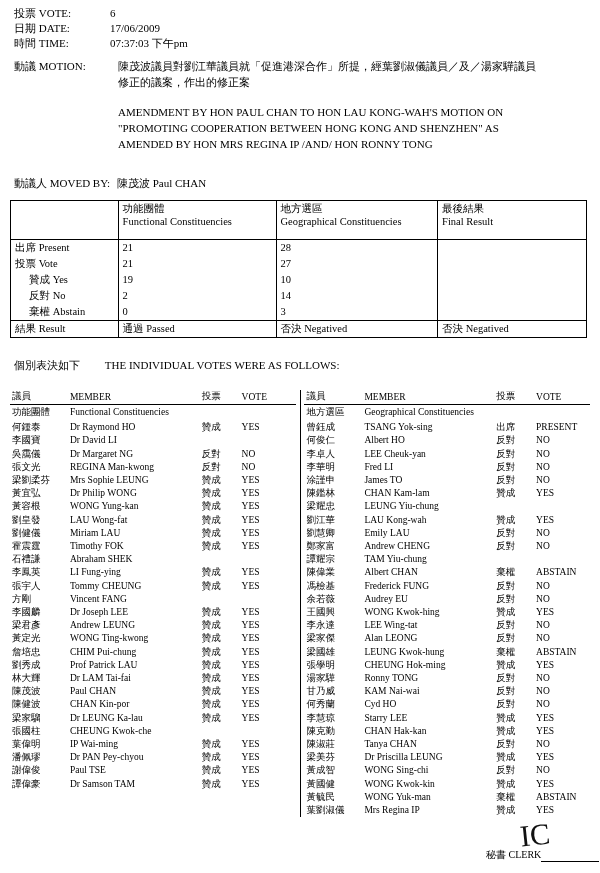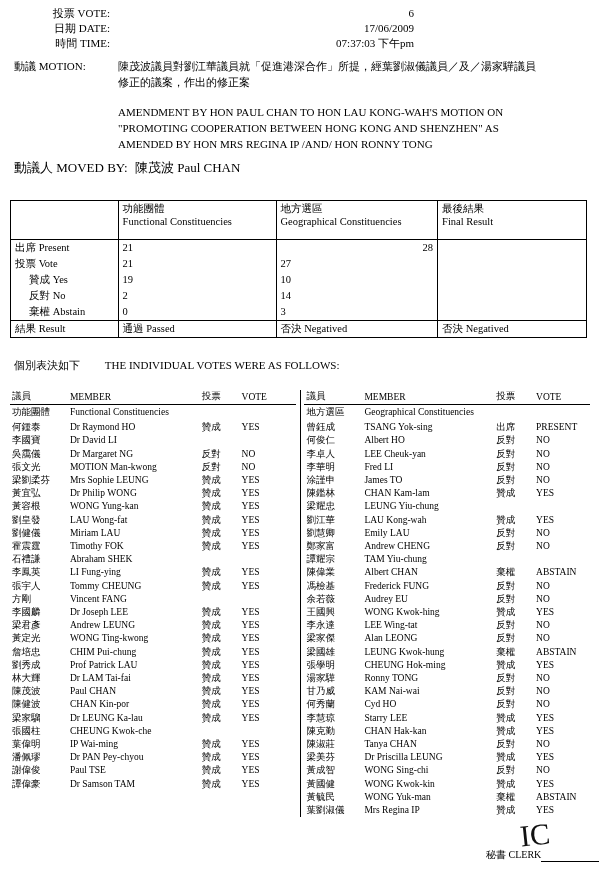--- a/index.html
+++ b/index.html
@@ -27,21 +27,20 @@
   .meta {
     position: absolute;
     top: 6px;
     left: 14px;
     width: 400px;
     font-size: 11px;
     line-height: 15px;
   }
   .meta-row {
     display: flex;
-    text-align: right;
   }
   .meta-label {
     width: 96px;
     flex: 0 0 96px;
     white-space: nowrap;
   }
   .meta-value {
     flex: 1;
     white-space: nowrap;
   }
@@ -65,23 +64,23 @@
   .motion-body {
     margin-left: 104px;
     width: 452px;
   }
   .motion-line {
     white-space: nowrap;
   }
 
   .movedby {
     position: absolute;
-    top: 160px;
+    top: 176px;
     left: 14px;
-    font-size: 13px;
+    font-size: 11px;
     line-height: 15px;
     white-space: nowrap;
   }
   .movedby .mb-label { margin-right: 4px; }
 
   
   .summary {
     position: absolute;
     top: 200px;
     left: 10px;
@@ -240,21 +239,21 @@
       </td>
       <td class="col-fr">
         <div>最後結果</div>
         <div>Final Result</div>
       </td>
     </tr>
 
     <tr class="first">
       <td class="sum-cell" style="border-bottom:none;">出席 Present</td>
       <td class="sum-cell" style="border-bottom:none;">21</td>
-      <td class="sum-cell" style="border-bottom:none;text-align:right;">28</td>
+      <td class="sum-cell" style="border-bottom:none;">28</td>
       <td class="sum-cell" style="border-bottom:none;"></td>
     </tr>
     <tr>
       <td class="sum-cell" style="border-top:none;border-bottom:none;">投票 Vote</td>
       <td class="sum-cell" style="border-top:none;border-bottom:none;">21</td>
       <td class="sum-cell" style="border-top:none;border-bottom:none;">27</td>
       <td class="sum-cell" style="border-top:none;border-bottom:none;"></td>
     </tr>
     <tr>
       <td class="sum-cell indent1" style="border-top:none;border-bottom:none;">贊成 Yes</td>
@@ -318,21 +317,21 @@
               <td class="c-v2"></td>
             </tr>
             <tr>
               <td class="c-zh">吳靄儀</td>
               <td class="c-en">Dr Margaret NG</td>
               <td class="c-v1">反對</td>
               <td class="c-v2">NO</td>
             </tr>
             <tr>
               <td class="c-zh">張文光</td>
-              <td class="c-en">MOTION Man-kwong</td>
+              <td class="c-en">REGINA Man-kwong</td>
               <td class="c-v1">反對</td>
               <td class="c-v2">NO</td>
             </tr>
             <tr>
               <td class="c-zh">梁劉柔芬</td>
               <td class="c-en">Mrs Sophie LEUNG</td>
               <td class="c-v1">贊成</td>
               <td class="c-v2">YES</td>
             </tr>
             <tr>

